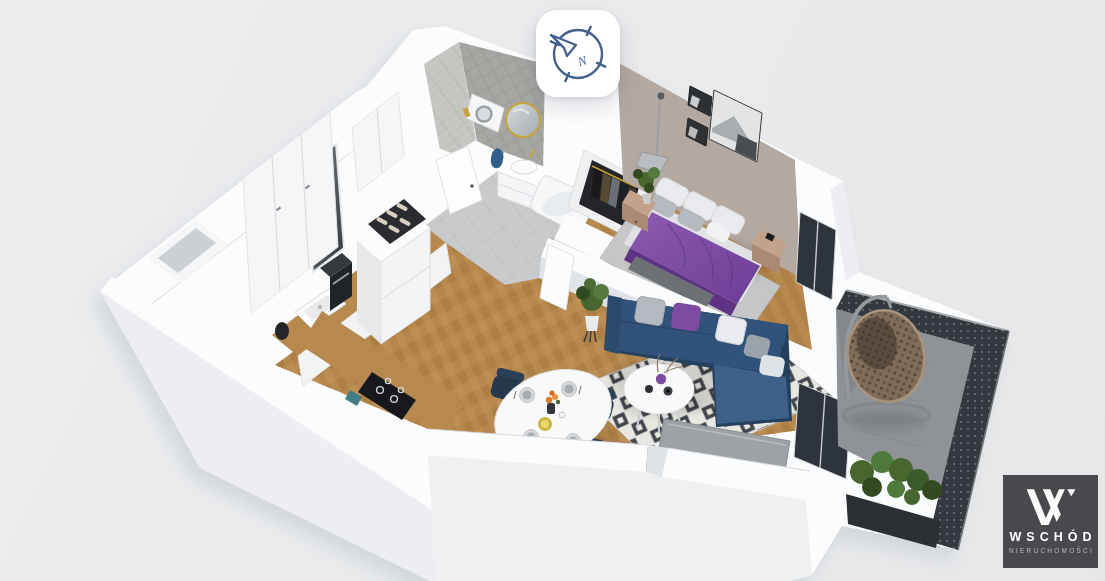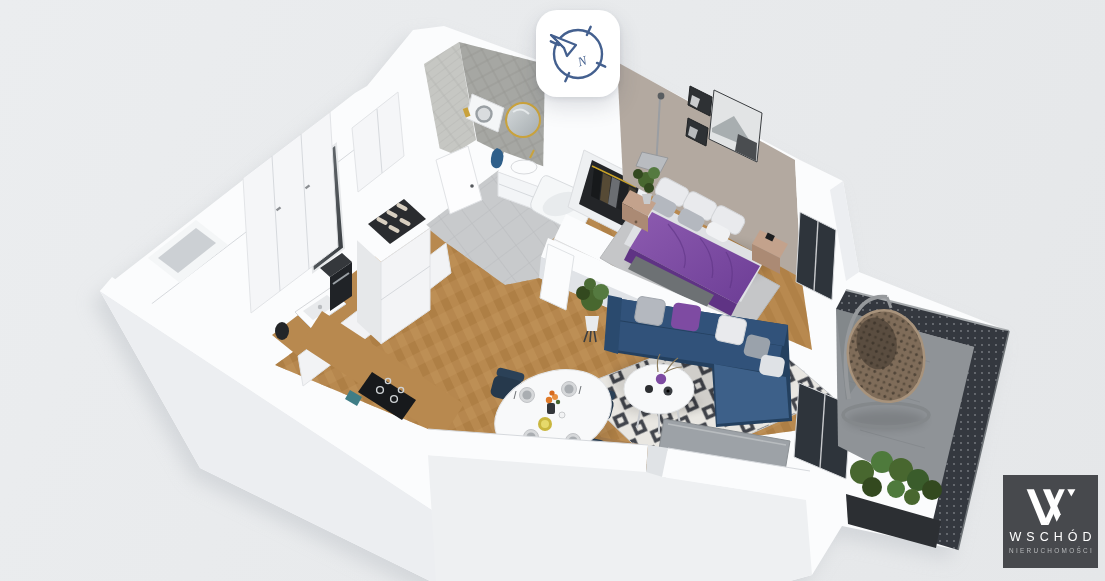--- a/index.html
+++ b/index.html
@@ -27,21 +27,21 @@
       box-shadow:0 10px 22px rgba(45,55,75,.15),0 2px 5px rgba(45,55,75,.10);
       display:flex;align-items:center;justify-content:center;padding:0;}
   .compass-card svg{display:block;}
   .compass-n{font-family:"Liberation Serif",serif;font-style:italic;font-size:13px;
       fill:var(--compass);}
 
   .brandmark{position:absolute;left:1003px;top:475px;width:95px;height:93px;
       background:var(--logoBg);display:flex;flex-direction:column;
       align-items:center;justify-content:center;}
   .brand-name{color:var(--logoText);font-size:12.5px;letter-spacing:5px;
-      padding-left:5px;margin-top:5px;white-space:nowrap;}
+      padding-left:5px;margin-top:5px;white-space:nowrap;font-weight:bold;}
   .brand-sub{color:var(--logoSub);font-size:6.4px;letter-spacing:2.3px;
       padding-left:2px;margin-top:3px;white-space:nowrap;}
 </style>
 </head>
 <body>
 
 <div class="stage">
 
 <svg class="scene" width="1105" height="581" viewBox="0 0 1105 581">
   <defs>

